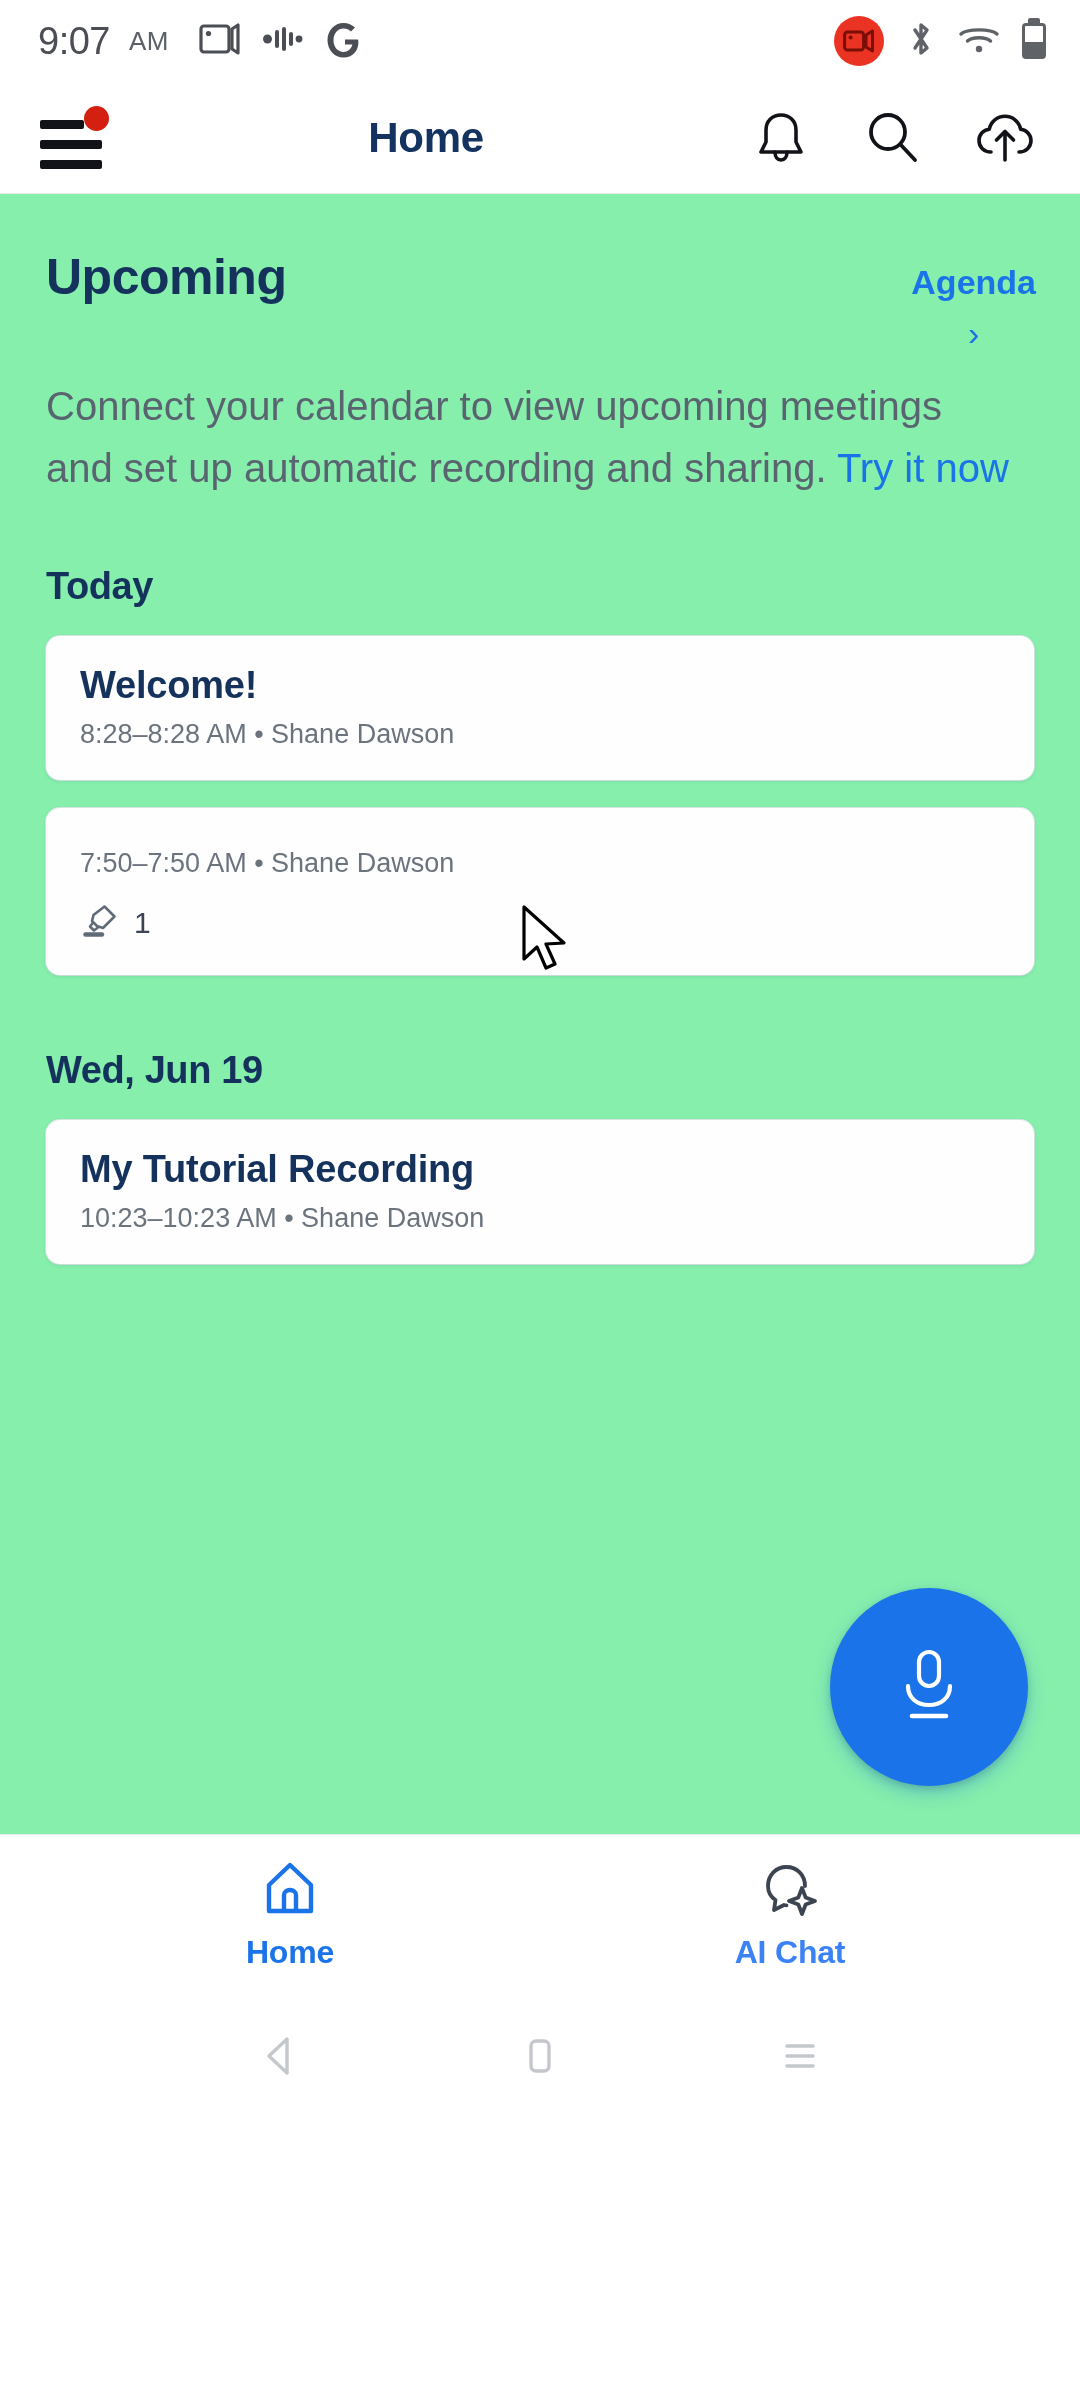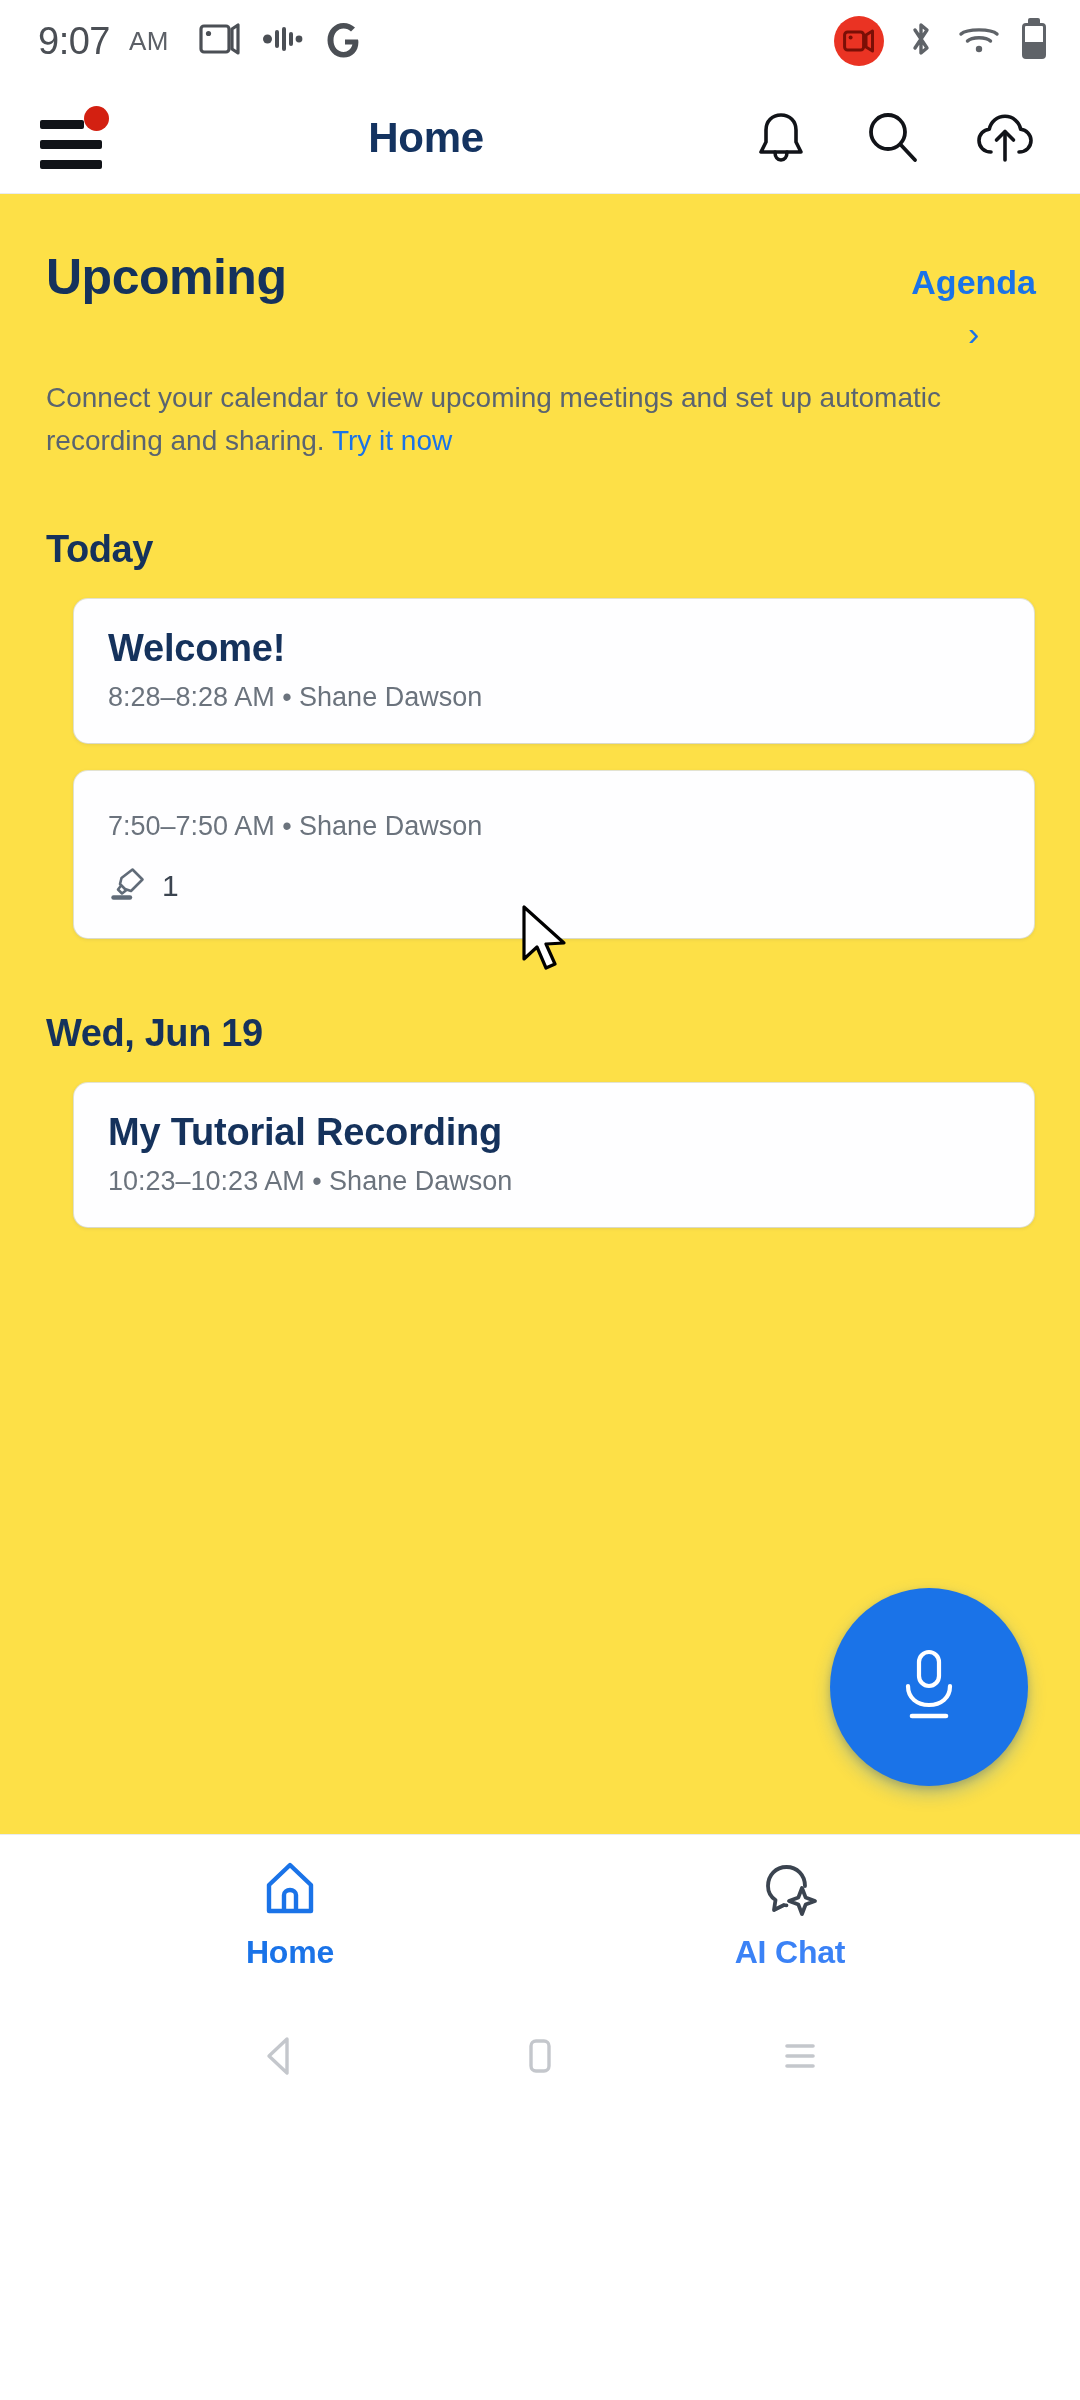--- a/index.html
+++ b/index.html
@@ -53,46 +53,46 @@
     width:25px; height:25px; border-radius:50%; background:#d32011;
   }
   .appbar-title {
     margin-left:auto;
     font-size:42px; font-weight:700; color:#143360; letter-spacing:-0.3px;
   }
   .appbar-actions { margin-left:auto; display:flex; align-items:center; gap:50px; }
   .ico-btn { width:62px; height:62px; display:flex; align-items:center; justify-content:center; cursor:pointer; }
 
   
-  .content { flex:1 1 auto; position:relative; overflow:hidden; background:#fde047; }
+  .content { flex:1 1 auto; position:relative; overflow:hidden; background:#86efac; }
 
   .section-row {
     display:flex; align-items:baseline;
     padding:54px 44px 0 46px;
   }
   .sec-title { font-size:50px; font-weight:700; color:#15325c; letter-spacing:-0.5px; }
   .agenda-link {
     margin-left:auto; display:flex; align-items:center; gap:14px;
     font-size:34px; font-weight:600; color:#1a73e8; cursor:pointer;flex-direction:column;
   }
   .chev { font-size:34px; line-height:1; color:#1a73e8; font-weight:400; }
 
   .blurb {
     padding:26px 62px 0 46px;
-    font-size:28px; line-height:1.54; color:#5a6470; font-weight:400;
+    font-size:40px; line-height:1.54; color:#5a6470; font-weight:400;
   }
   .blurb a { color:#1a73e8; text-decoration:none; font-weight:400; }
 
   .day-head {
     padding:66px 46px 0 46px;
     font-size:38px; font-weight:700; color:#15325c; letter-spacing:-0.4px;
   }
   .day-head.second { padding-top:74px; }
 
-  .cards { padding:0 46px;margin-left:28px; }
+  .cards { padding:0 46px; }
   .card {
     margin-top:28px;
     background:#fefeff;
     border-radius:14px;
     padding:28px 34px 30px 34px;
     box-shadow:0 1px 4px rgba(20,40,80,0.12), 0 0 0 1px rgba(230,234,240,0.85);
   }
   .card-title { font-size:38px; font-weight:700; color:#15325c; letter-spacing:-0.2px; }
   .card-sub { margin-top:12px; font-size:27px; color:#6b737d; font-weight:400; }
   .card-meta { margin-top:22px; display:flex; align-items:center; gap:14px; }

